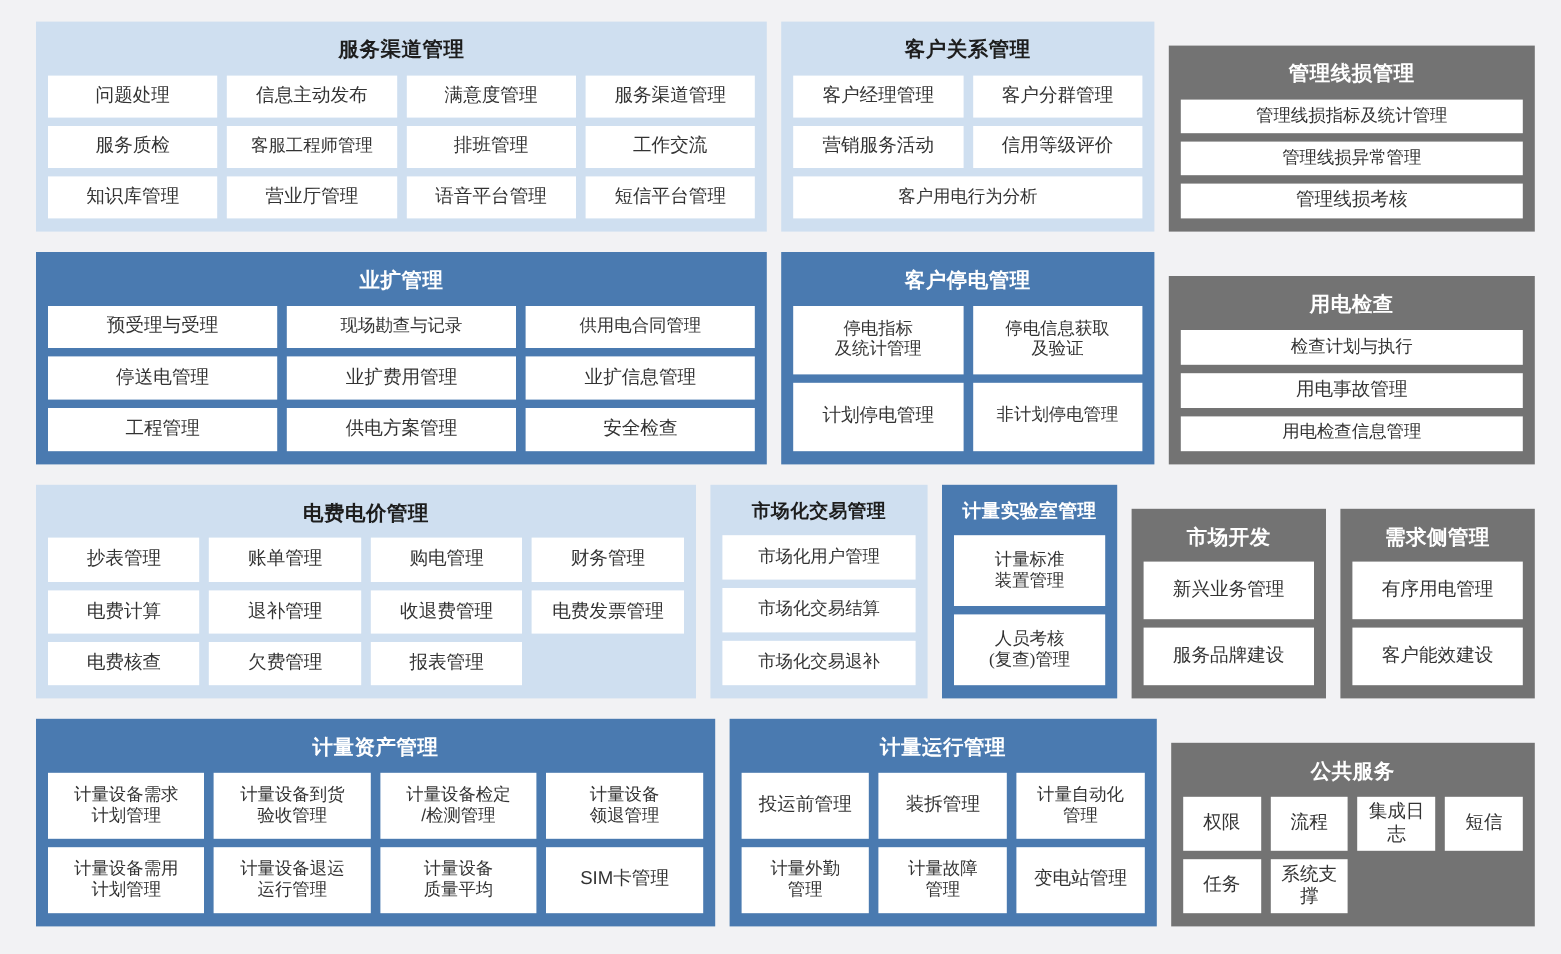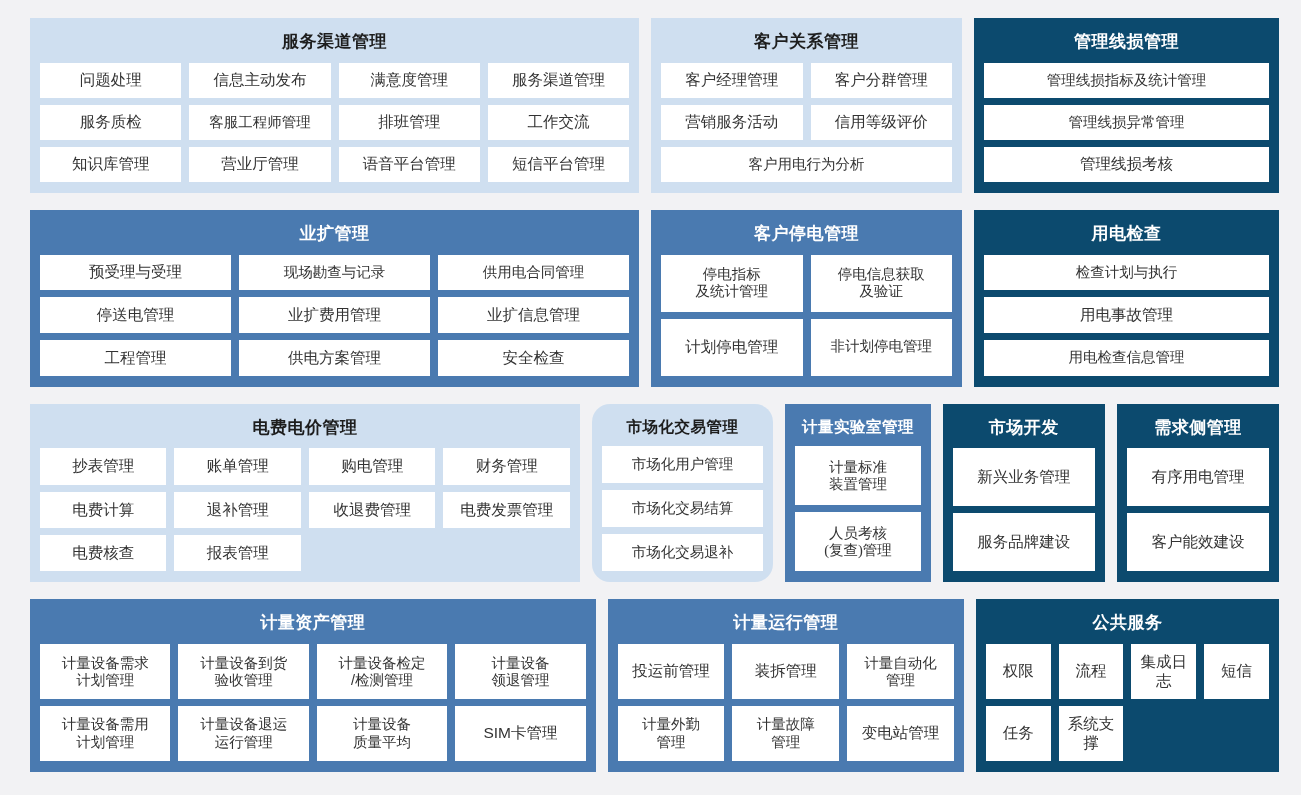--- a/index.html
+++ b/index.html
@@ -35,21 +35,21 @@
 
   .panel {
     box-sizing: border-box;
     padding: 9px 10px 11px 10px;
     display: flex;
     flex-direction: column;
     overflow: hidden;
   }
   .panel.light { background: #cfdff0; }
   .panel.dark  { background: #4a7ab0; }
-  .panel.teal  { background: #0c4a6e; }
+  .panel.teal  { background: #737373; margin-top: 20px; }
 
   .panel-title {
     text-align: center;
     font-weight: bold;
     font-size: 17px;
     line-height: 1.35;
     margin: 4px 0 9px 0;
     letter-spacing: 0.5px;
   }
   .panel.light .panel-title { color: #1d1d1d; }
@@ -163,24 +163,25 @@
         <div class="grid" style="grid-template-columns: repeat(4, 1fr); grid-template-rows: repeat(3, 1fr);">
           <div class="cell">抄表管理</div>
           <div class="cell">账单管理</div>
           <div class="cell">购电管理</div>
           <div class="cell">财务管理</div>
           <div class="cell">电费计算</div>
           <div class="cell">退补管理</div>
           <div class="cell">收退费管理</div>
           <div class="cell">电费发票管理</div>
           <div class="cell">电费核查</div>
+          <div class="cell">欠费管理</div>
           <div class="cell">报表管理</div>
         </div>
       </div>
-      <div class="panel light" style="flex: 176 0 0px; border-radius: 18px;">
+      <div class="panel light" style="flex: 176 0 0px;">
         <div class="panel-title small">市场化交易管理</div>
         <div class="grid" style="grid-template-columns: repeat(1, 1fr); grid-template-rows: repeat(3, 1fr);">
           <div class="cell small">市场化用户管理</div>
           <div class="cell small">市场化交易结算</div>
           <div class="cell small">市场化交易退补</div>
         </div>
       </div>
       <div class="panel dark" style="flex: 137 0 0px;">
         <div class="panel-title small">计量实验室管理</div>
         <div class="grid" style="grid-template-columns: repeat(1, 1fr); grid-template-rows: repeat(2, 1fr);">

